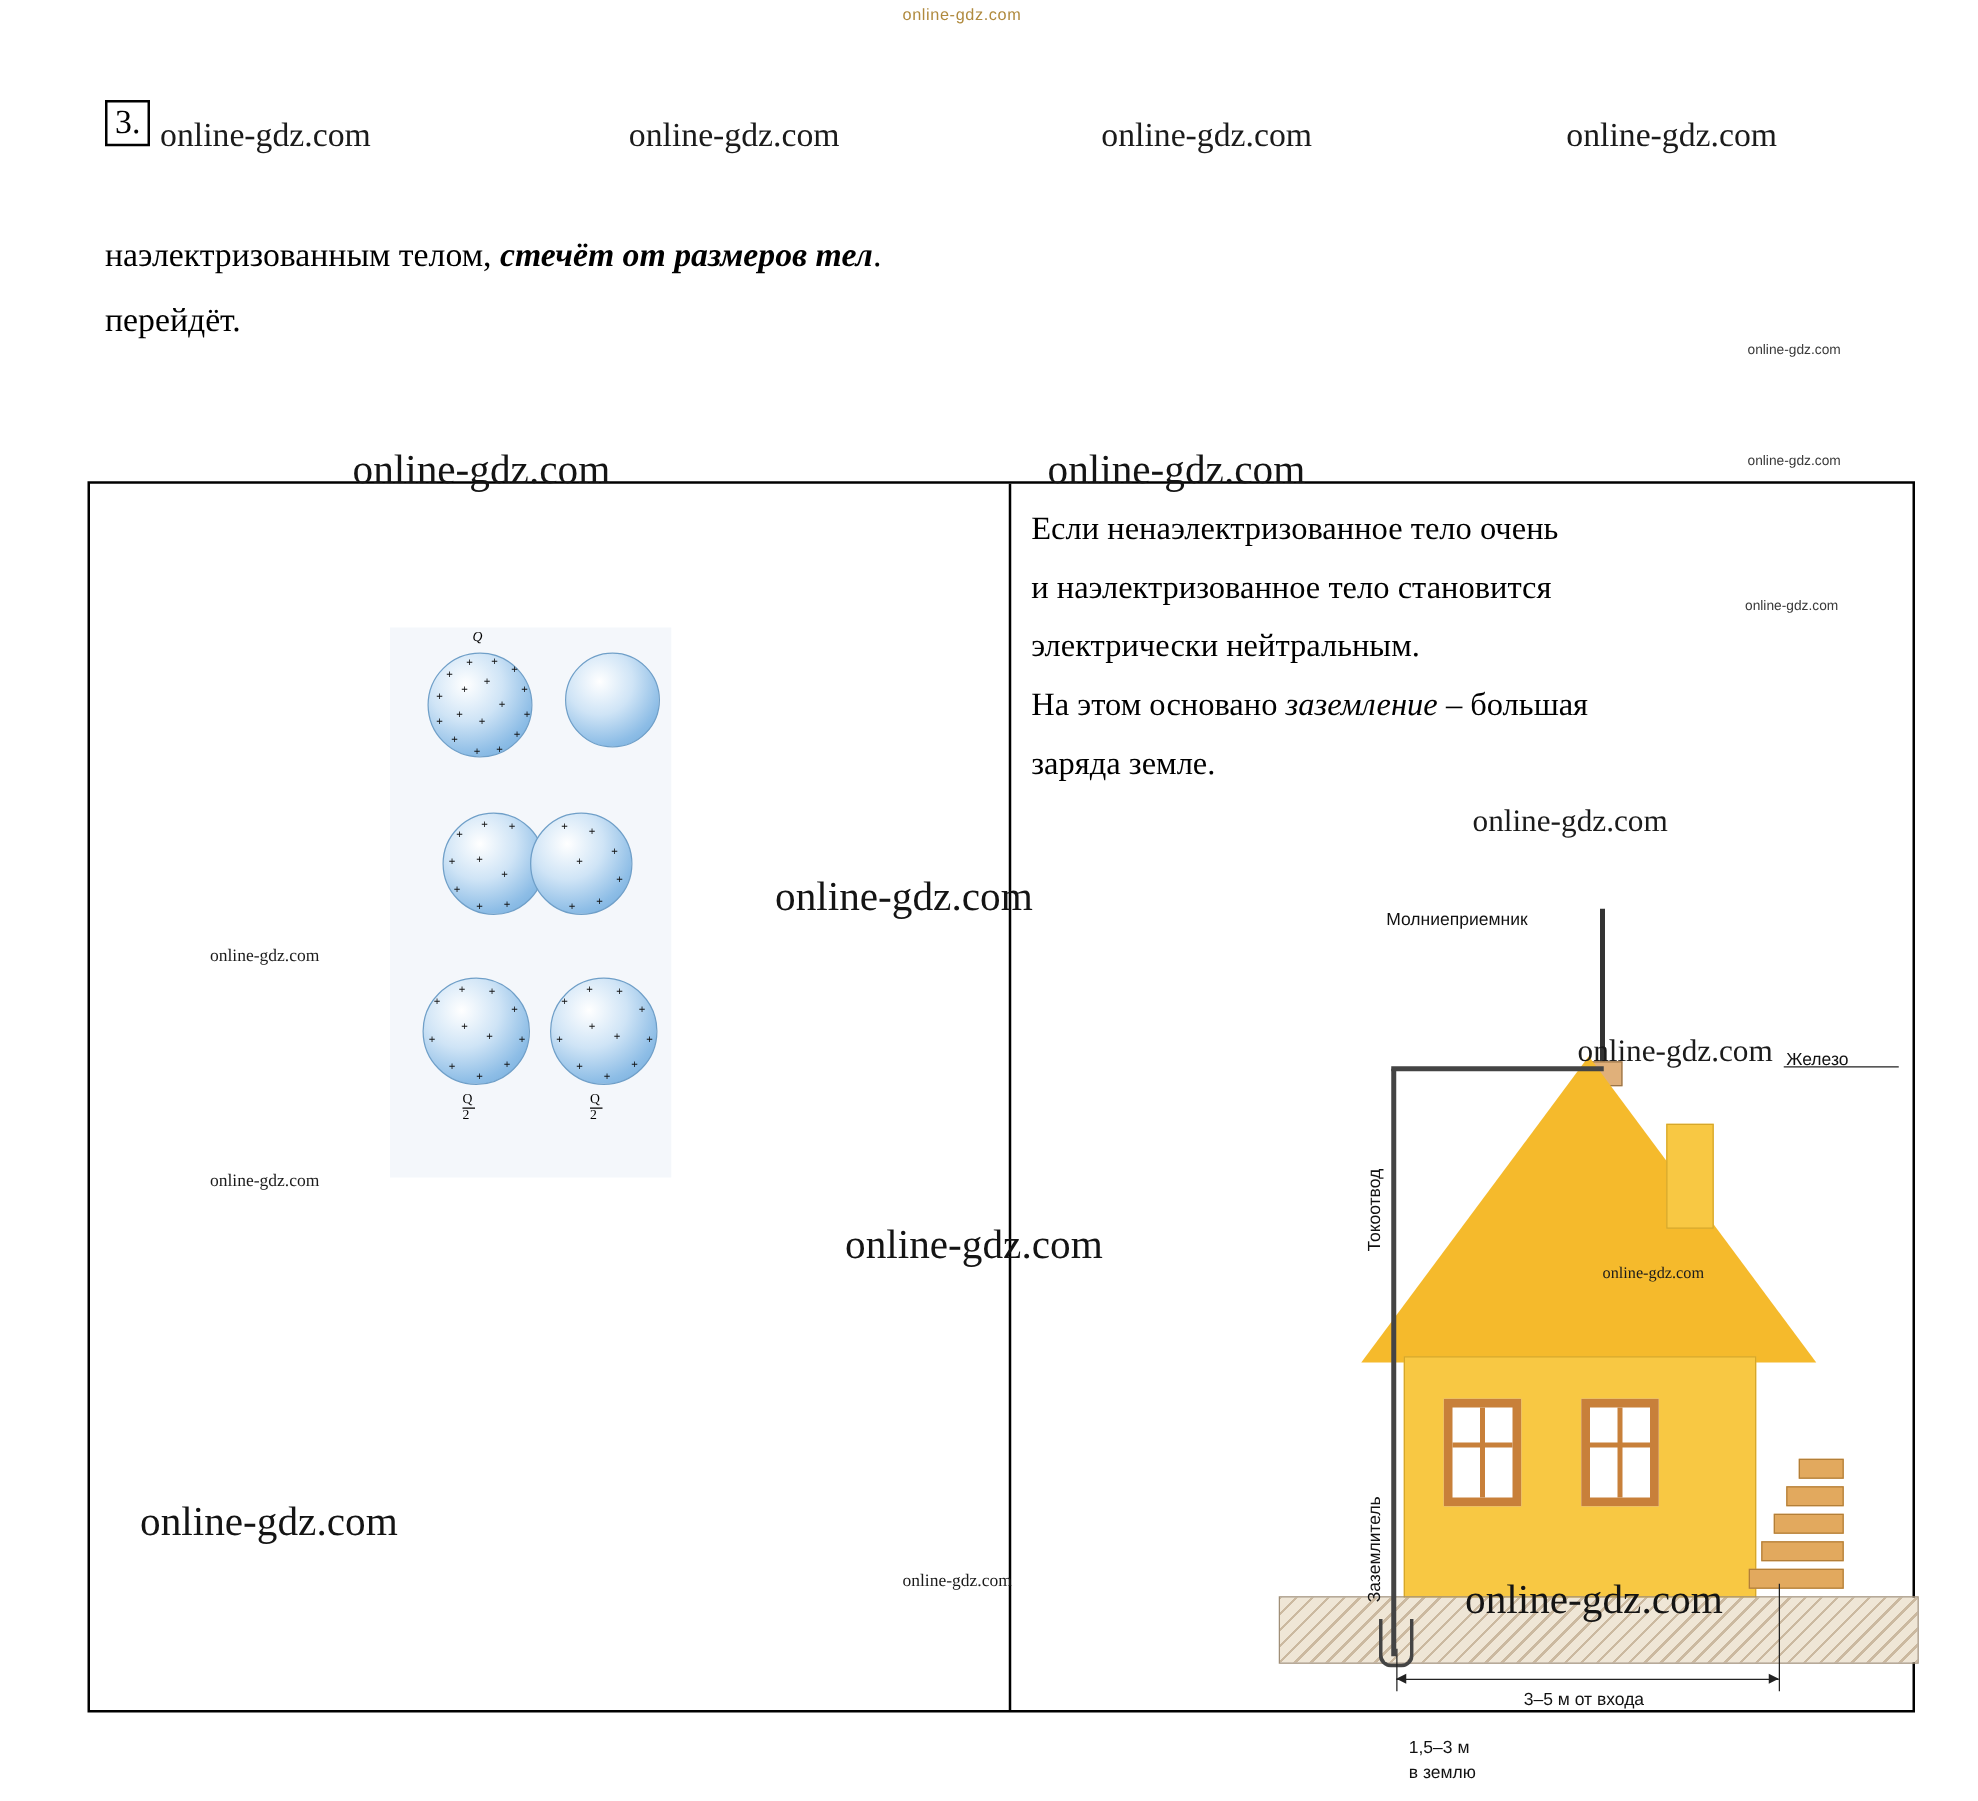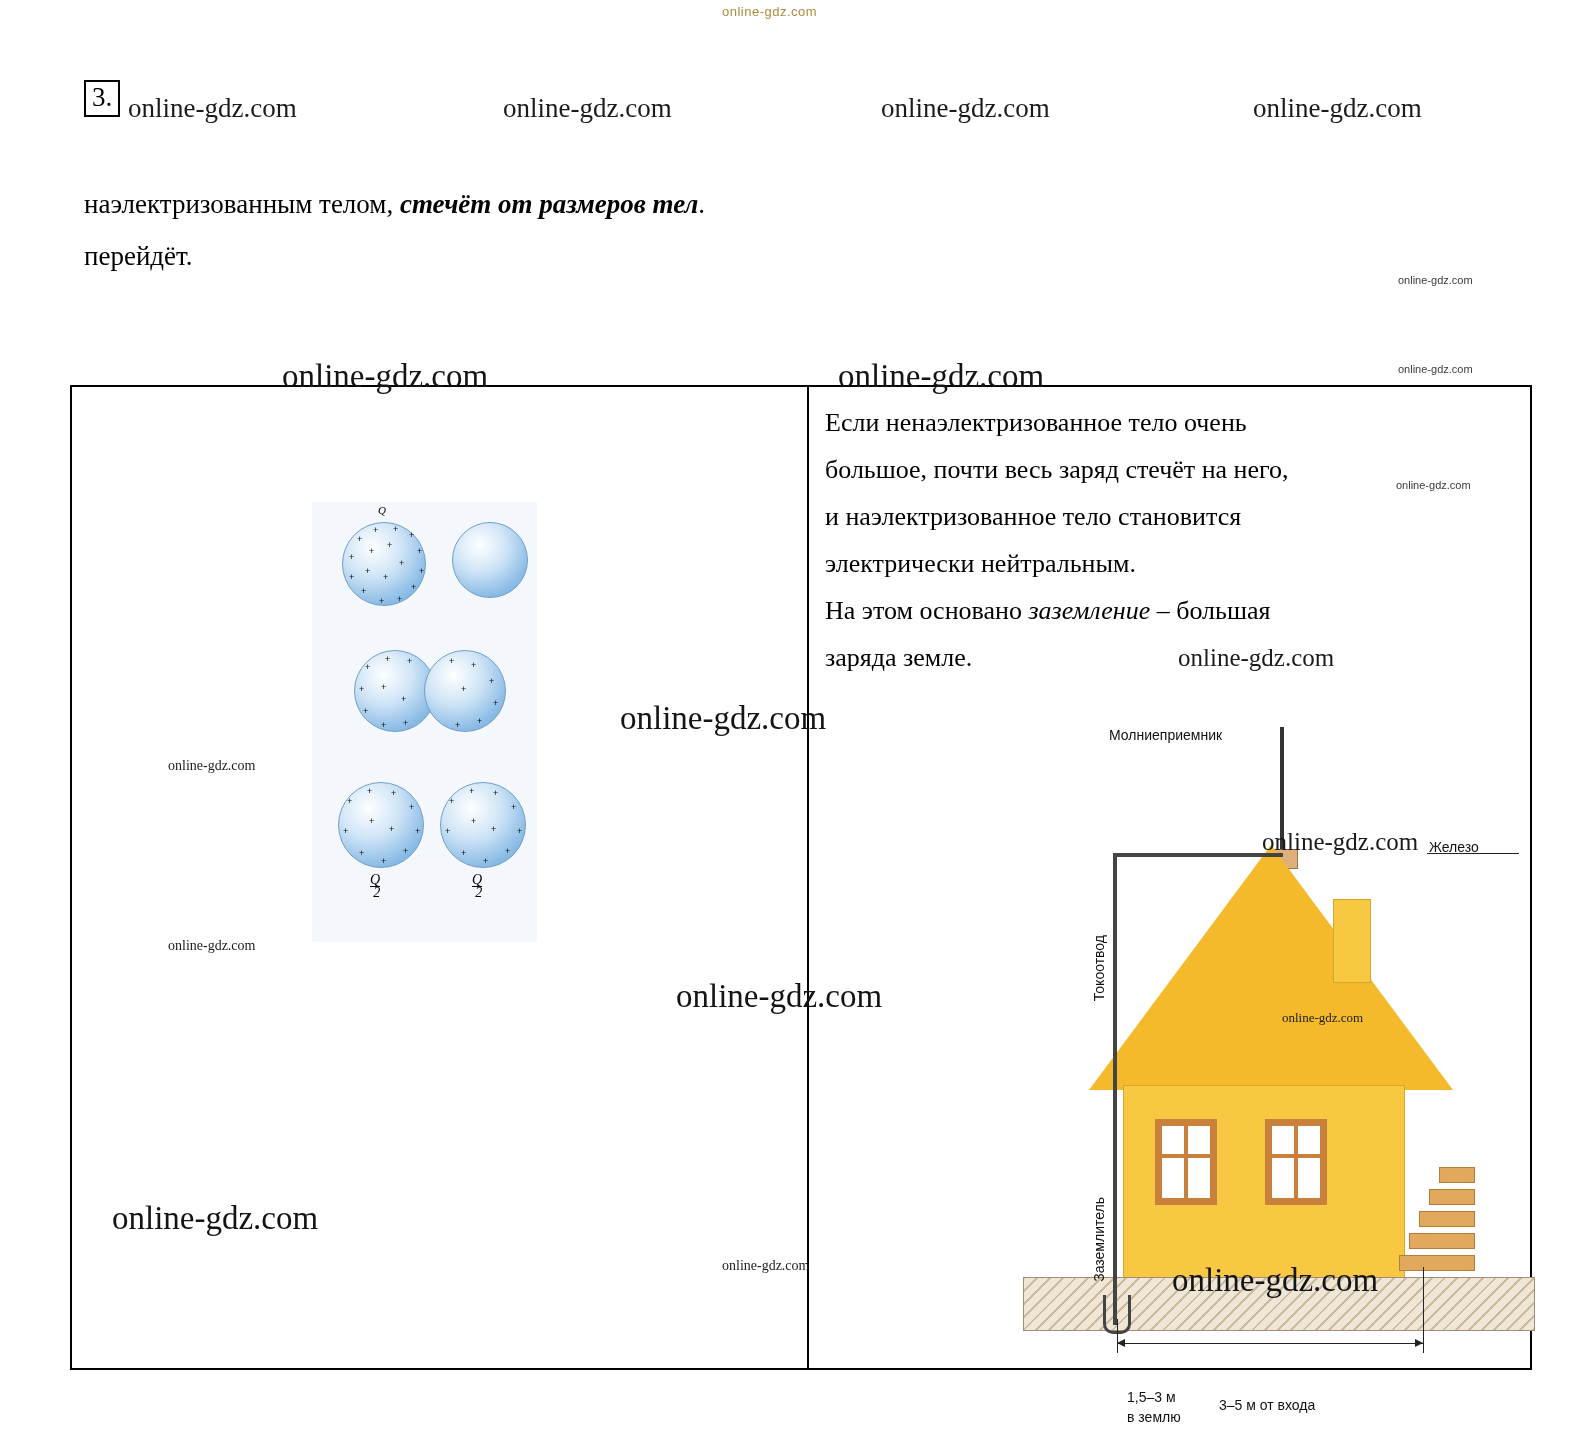--- a/index.html
+++ b/index.html
@@ -133,23 +133,22 @@
     line-height: 1;
   }
   .lbl-q {
     position: absolute;
     font-size: 11px;
     font-style: italic;
     font-family: "Liberation Serif", serif;
   }
   .lbl-q2 {
     position: absolute;
-    font-size: 14px;
-    font-style: italic;
-    text-align: right;
+    font-size: 11px;
+    text-align: left;
     font-family: "Liberation Serif", serif;
     line-height: 11px;
   }
   .lbl-q2 .bar {
     display: block;
     border-top: 1px solid #000;
     width: 10px;
     margin: 1px auto 0 auto;
   }
 
@@ -432,21 +431,20 @@
           <span>Q</span>
           <span class="bar"></span>
           <span>2</span>
         </div>
       </div>
     </div>
 
     <div class="col col-right">
       <div class="cell-text">
         <div>Если ненаэлектризованное тело очень</div>
-        <div>большое, почти весь заряд стечёт на него,</div>
         <div>и наэлектризованное тело становится</div>
         <div>электрически нейтральным.</div>
         <div>
           <span>На этом основано </span><i>заземление</i><span> – большая</span>
         </div>
         <div>заряда земле.</div>
       </div>
 
       <div class="fig-house">
 
@@ -479,21 +477,21 @@
         <div class="leader" style="left:428px; top:186px; width:92px;"></div>
         <div class="fh-label" style="left:430px; top:172px;">Железо</div>
 
         <div class="fh-label fh-vert" style="left:92px; top:268px;">Токоотвод</div>
 
         <div class="fh-label fh-vert" style="left:92px; top:530px;">Заземлитель</div>
 
         <div class="tick" style="left:118px; top:652px; height:34px;"></div>
         <div class="tick" style="left:424px; top:600px; height:86px;"></div>
         <div class="dimline"></div>
-        <div class="fh-label" style="left:220px; top:684px;margin-top:46px;">3–5 м от входа</div>
+        <div class="fh-label" style="left:220px; top:684px;">3–5 м от входа</div>
 
         <div class="fh-label" style="left:128px; top:722px;">1,5–3 м</div>
         <div class="fh-label" style="left:128px; top:742px;">в землю</div>
       </div>
     </div>
   </div>
 
   <div class="wm wm-big" style="left:282px; top:358px;">online-gdz.com</div>
   <div class="wm wm-big" style="left:838px; top:358px;">online-gdz.com</div>
   <div class="wm wm-big" style="left:620px; top:700px;">online-gdz.com</div>

